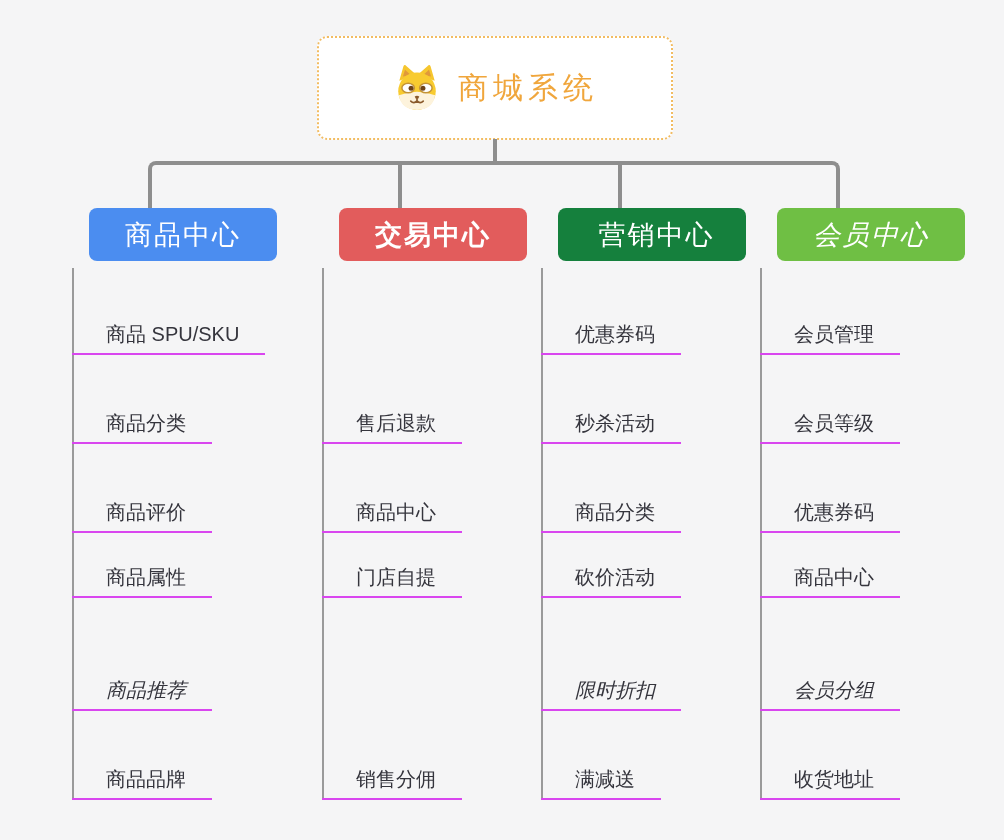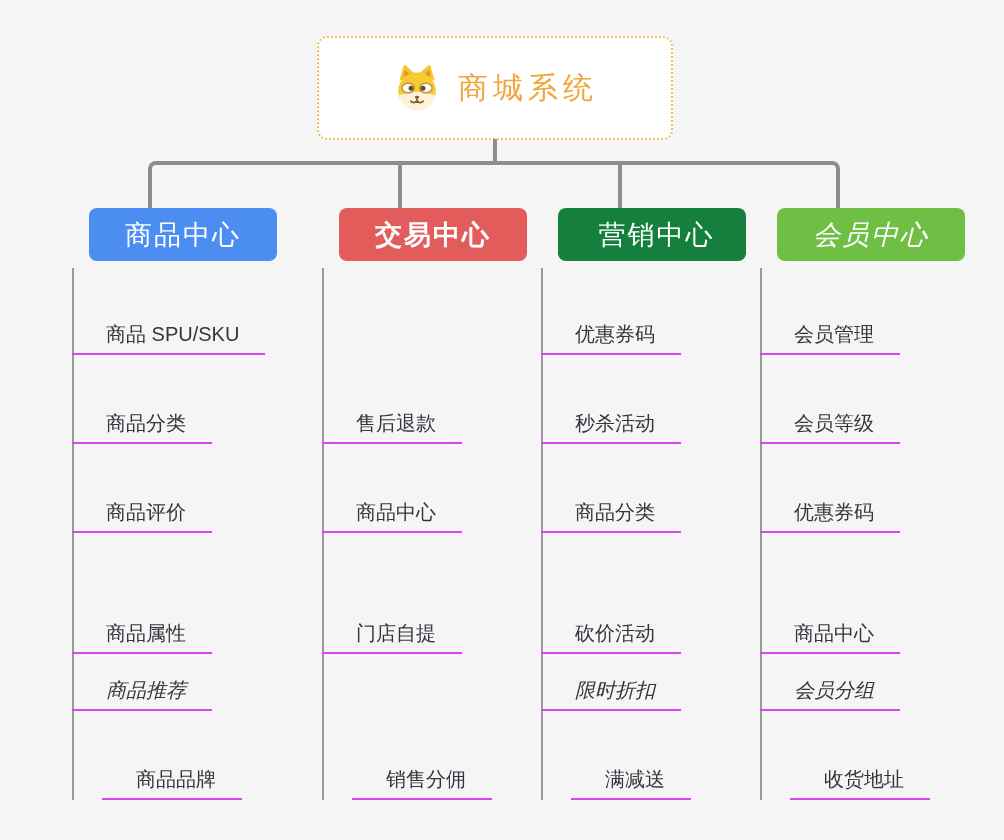--- a/index.html
+++ b/index.html
@@ -85,23 +85,23 @@
     white-space:nowrap;
     cursor:default;
   }
   .col-1{left:72px;}
   .col-2{left:322px;}
   .col-3{left:541px;}
   .col-4{left:760px;}
   .row-1{top:321px;}
   .row-2{top:410px;}
   .row-3{top:499px;text-align:right;}
-  .row-4{top:620px;}
+  .row-4{top:564px;}
   .row-5{top:677px;font-style:italic;}
-  .row-6{top:766px;margin-left:30px;}
+  .row-6{top:766px;}
 </style>
 </head>
 <body>
 
 <div class="stage">
 
   <div class="root-node">
     <svg class="dog-icon" viewBox="0 0 48 48" aria-hidden="true">
 
       <path d="M7,17 L11,3 Q12,1 14,3 L23,11 Z" fill="#f6c62e"></path>

